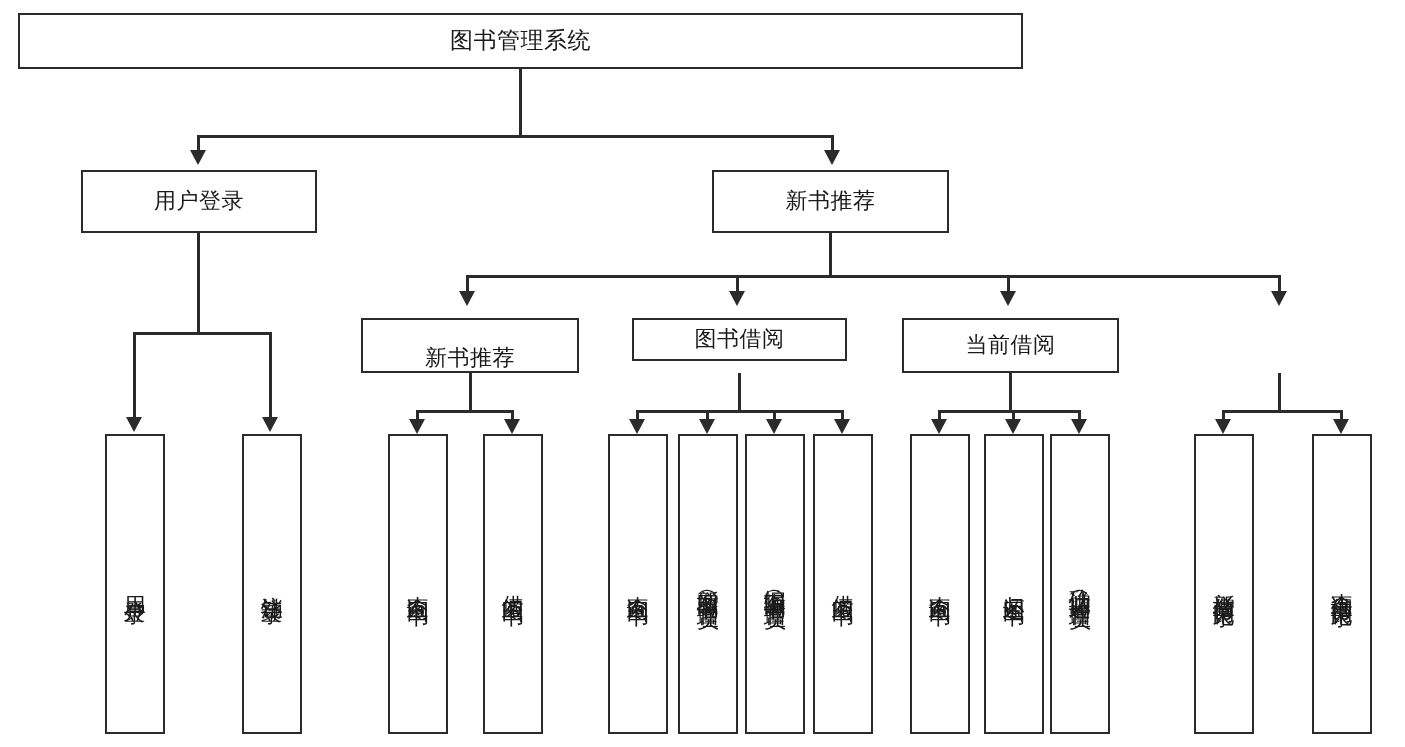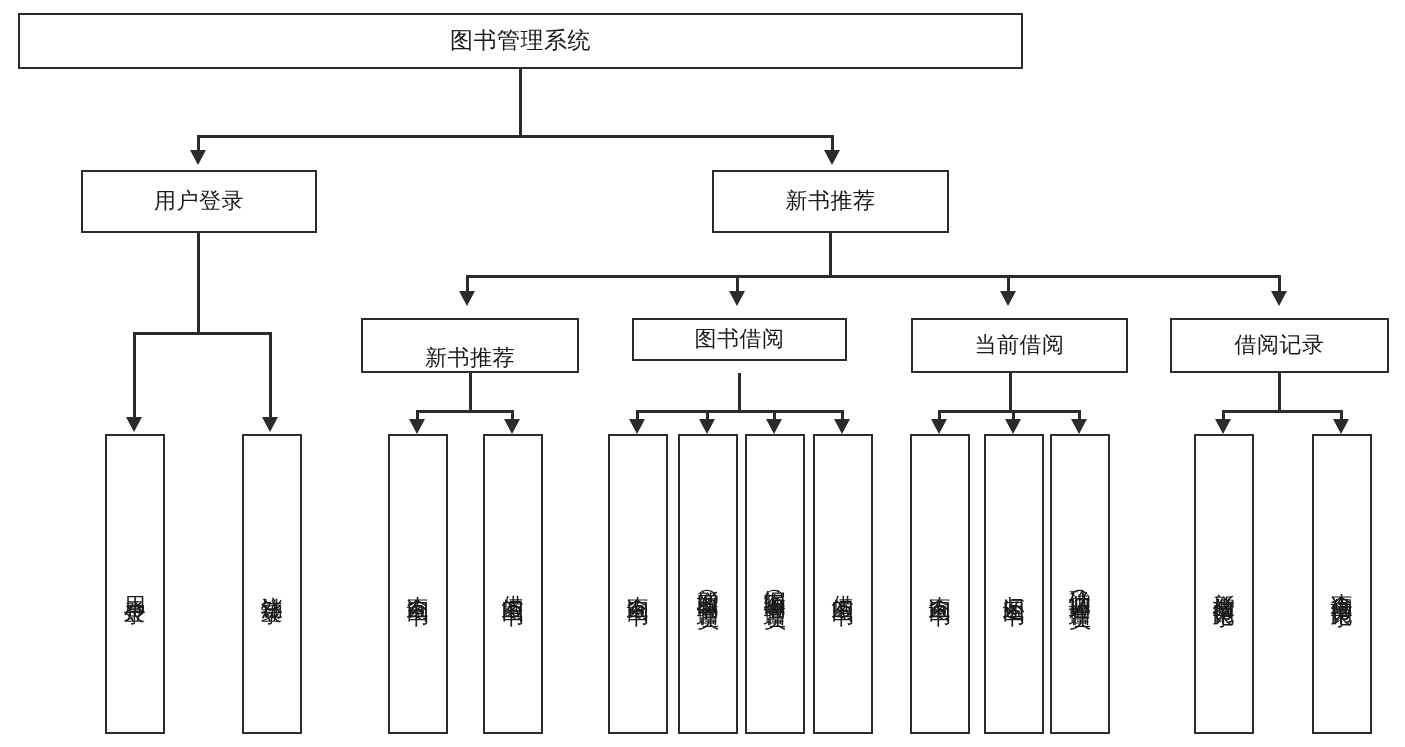--- a/index.html
+++ b/index.html
@@ -40,21 +40,21 @@
   #node-root { left: 18px; top: 13px; width: 1005px; height: 56px; }
   #node-root .label { font-size: 23px; }
 
   
   #node-user-login  { left: 81px;  top: 170px; width: 236px; height: 63px; }
   #node-book-manage { left: 712px; top: 170px; width: 237px; height: 63px; }
 
   
   #node-new-book-rec  { left: 361px;  top: 318px; width: 218px; height: 55px; align-items: flex-end; }
   #node-book-borrow   { left: 632px;  top: 318px; width: 215px; height: 43px; }
-  #node-current-borrow{ left: 902px;  top: 318px; width: 217px; height: 55px; margin-left: 9px; }
+  #node-current-borrow{ left: 902px;  top: 318px; width: 217px; height: 55px; }
   #node-borrow-record { left: 1170px; top: 318px; width: 219px; height: 55px; }
 
   
   .leaf {
     top: 434px;
     height: 300px;
     width: 60px;
     align-items: center;
     justify-content: center;
     padding: 6px 0;
@@ -141,23 +141,20 @@
 
   <div class="node" id="node-new-book-rec">
     <span class="label">新书推荐</span>
   </div>
   <div class="node" id="node-book-borrow">
     <span class="label">图书借阅</span>
   </div>
   <div class="node" id="node-current-borrow">
     <span class="label">当前借阅</span>
   </div>
-  <div class="node" id="node-borrow-record">
-    <span class="label">借阅记录</span>
-  </div>
 
   <div class="line v" style="left:469px; top:373px; height:39px;"></div>
   <div class="line h" style="left:416px; top:410px; width:97px;"></div>
   <div class="line v" style="left:416px; top:410px; height:10px;"></div>
   <div class="line v" style="left:511px; top:410px; height:10px;"></div>
   <div class="arrow" style="left:409px; top:419px;"></div>
   <div class="arrow" style="left:504px; top:419px;"></div>
 
   <div class="line v" style="left:738px; top:373px; height:39px;"></div>
   <div class="line h" style="left:636px; top:410px; width:208px;"></div>

